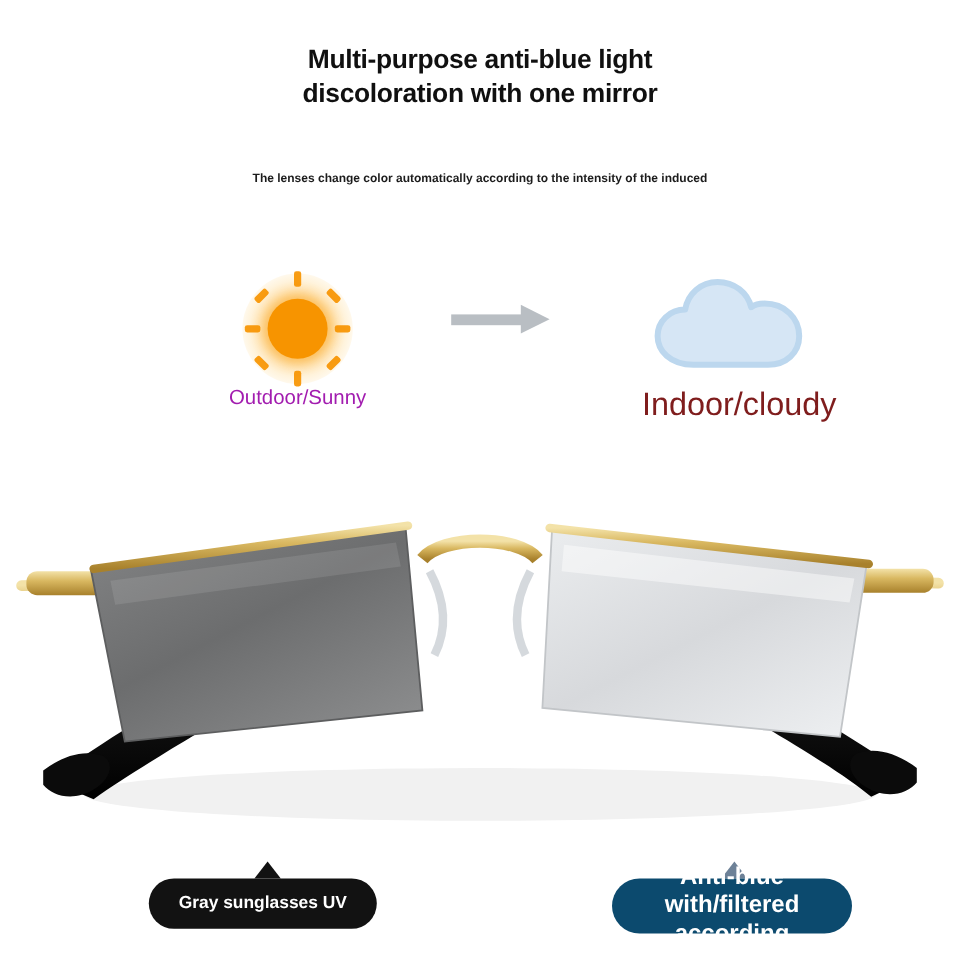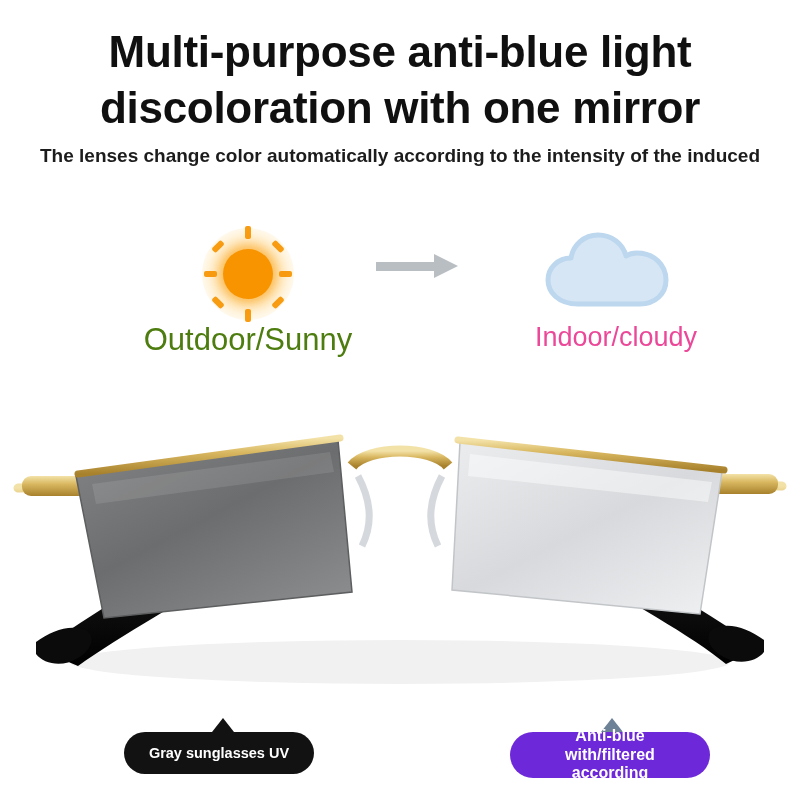--- a/index.html
+++ b/index.html
@@ -17,40 +17,40 @@
     position: relative;
     width: 800px;
     height: 800px;
     background: #ffffff;
     overflow: hidden;
   }
 
   
   .headline {
     position: absolute;
-    top: 24px;
-    left: 0;
-    width: 800px;
-    text-align: center;
-    font-size: 44px;
+    top: 36px;
+    left: 0;
+    width: 800px;
+    text-align: center;
+    font-size: 22px;
     font-weight: 700;
     color: #101010;
     line-height: 1.28;
     letter-spacing: -0.3px;
   }
   .headline .l1 { display: block; }
   .headline .l2 { display: block; }
 
   .subhead {
     position: absolute;
     top: 142px;
     left: 0;
     width: 800px;
     text-align: center;
-    font-size: 19px;
+    font-size: 10px;
     font-weight: 600;
     color: #1c1c1c;
     line-height: 1.5;
   }
   .subhead span { display: block; }
 
   
   .icon-row {
     position: absolute;
     top: 210px;
@@ -143,32 +143,32 @@
     left: 0;
     width: 800px;
     height: 46px;
   }
   .label-outdoor {
     position: absolute;
     left: 96px;
     top: 0;
     width: 304px;
     text-align: center;
-    font-size: 31px;
-    color: #4d7c0f;
+    font-size: 17px;
+    color: #a21caf;
     font-weight: 400;
   }
   .label-indoor {
     position: absolute;
     left: 458px;
     top: 0;
     width: 316px;
     text-align: center;
     font-size: 27px;
-    color: #ec4899;
+    color: #7f1d1d;
     font-weight: 400;
   }
 
   
   .photo {
     position: absolute;
     left: 0;
     top: 380px;
     width: 800px;
     height: 330px;
@@ -215,22 +215,22 @@
     width: 190px;
     height: 42px;
     background: #121212;
     font-size: 14.5px;
   }
   .pill-right {
     left: 510px;
     top: 32px;
     width: 200px;
     height: 46px;
-    background: #6d28d9;
-    font-size: 16px;
+    background: #0c4a6e;
+    font-size: 20px;
     line-height: 1.18;
   }
   .pill-right span { display: block; }
 </style>
 </head>
 <body>
 
 <div class="page">
 
   <div class="headline">

